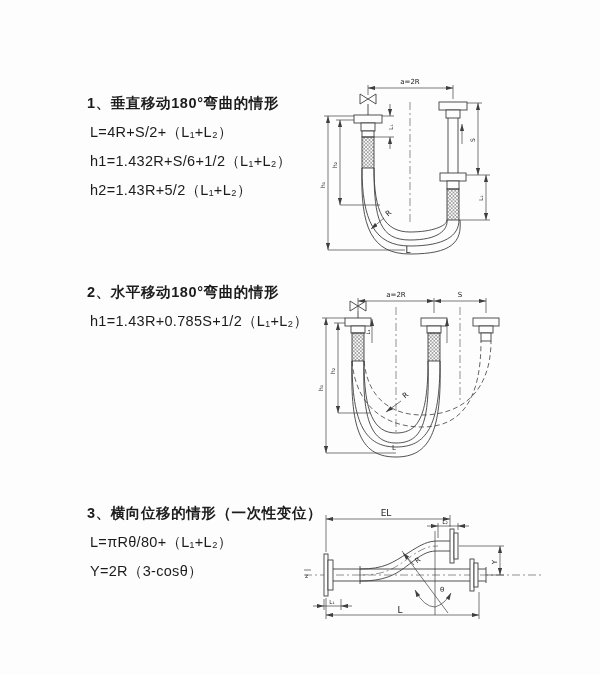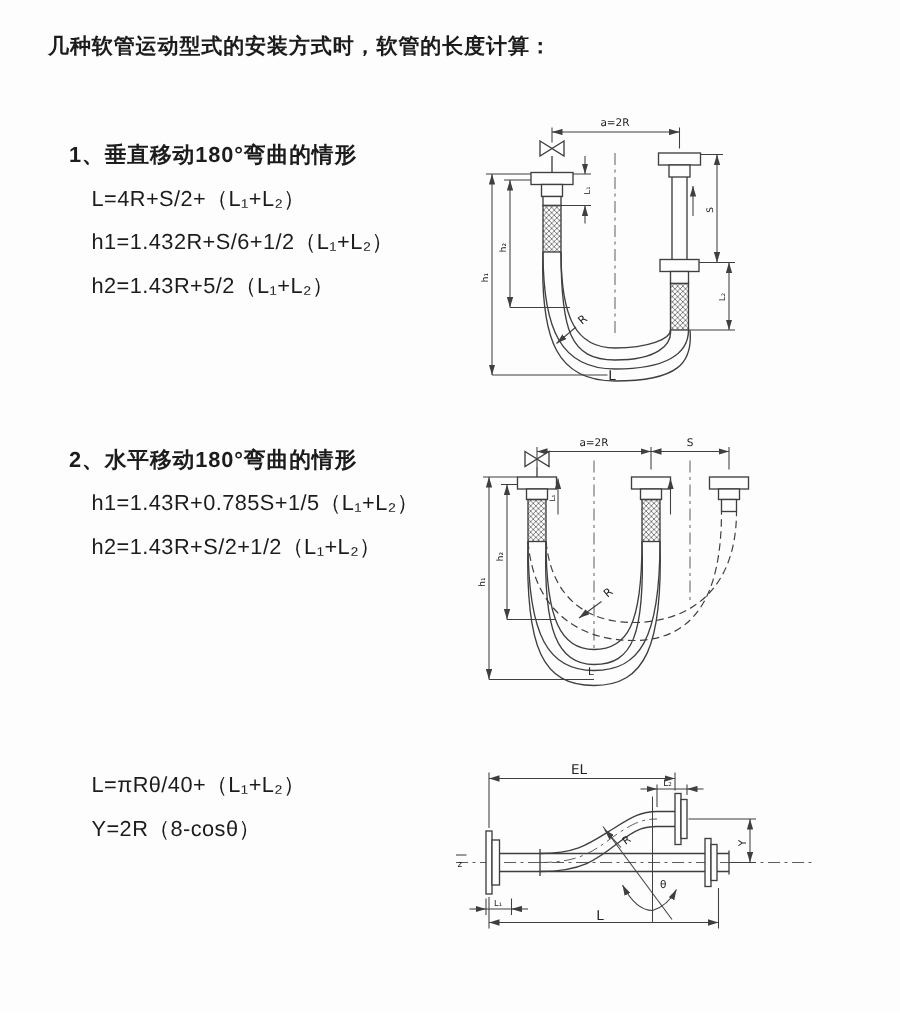--- a/index.html
+++ b/index.html
@@ -1,35 +1,34 @@
 <!DOCTYPE html>
 <html><head>
 <meta charset="utf-8">
 <style>
   html,body{margin:0;padding:0;background:#ffffff;}
   .page{position:relative;width:600px;height:675px;background:#fdfdfd;
         font-family:"Liberation Sans","DejaVu Sans",sans-serif;color:#1c1c1c;overflow:hidden;}
   .title{position:absolute;left:32px;top:22px;font-size:14px;font-weight:700;letter-spacing:.6px;}
   .section{position:absolute;left:46px;}
-  .heading{font-size:14.5px;font-weight:700;letter-spacing:.6px;}
-  .formula{font-size:14.5px;font-weight:500;margin:10px 0 0 15px;letter-spacing:.3px;}
+  .heading{font-size:14.5px;font-weight:700;letter-spacing:.6px;margin-left:41px;}
+  .formula{font-size:14.5px;font-weight:500;margin:10px 0 0 44px;letter-spacing:.3px;}
   svg{position:absolute;}
   svg text{font-family:"DejaVu Sans",sans-serif;fill:#222;}
   .ln{stroke:#3f3f3f;stroke-width:.9;fill:none;}
   .dm{stroke:#3f3f3f;stroke-width:.7;fill:none;}
   .cl{stroke:#4a4a4a;stroke-width:.6;fill:none;stroke-dasharray:8 3 2 3;}
   .ds{stroke:#3f3f3f;stroke-width:.8;fill:none;stroke-dasharray:5 3;}
   .fw{fill:#fdfdfd;}
 </style>
 </head>
 <body>
 
 <div class="page">
 
-  <div class="title">几种软管运动型式的安装方式时，软管的长度计算：</div>
 
   <div class="section" style="top:94px;">
     <div class="heading">1、垂直移动180°弯曲的情形</div>
     <div class="formula">L=4R+S/2+（L₁+L₂）</div>
     <div class="formula">h1=1.432R+S/6+1/2（L₁+L₂）</div>
     <div class="formula">h2=1.43R+5/2（L₁+L₂）</div>
   </div>
 
   <svg viewBox="0 0 290 190" style="left:310px;top:70px;width:290px;height:190px">
     <defs>
@@ -109,24 +108,23 @@
       <path d="M176,105 V150" marker-start="url(#ah1)" marker-end="url(#ah1)"></path>
     </g>
     <text x="173" y="128" font-size="5.5" text-anchor="middle" transform="rotate(-90 173 128)">L₂</text>
 
     <path class="dm" d="M74,148 L61,159" marker-end="url(#ah1)"></path>
     <text x="80" y="145" font-size="7.5" text-anchor="middle" transform="rotate(-40 80 145)">R</text>
 
     <text x="98" y="183" font-size="9" text-anchor="middle">L</text>
   </svg>
 
-  <div class="section" style="top:297px;">
+  <div class="section" style="top:283px;">
     <div class="heading">2、水平移动180°弯曲的情形</div>
-    <div class="formula">h1=1.43R+0.785S+1/5（L₁+L₂）</div>
-    <div class="formula">h2=1.43R+S/2+1/2（L₁+L₂）</div>
+    <div class="formula">h1=1.43R+0.785S+1/2（L₁+L₂）</div>
   </div>
 
   <svg viewBox="0 0 290 178" style="left:310px;top:283px;width:290px;height:178px">
     <defs>
       <marker id="ah2" viewBox="0 0 10 6" refX="10" refY="3" markerWidth="7" markerHeight="4.2" markerUnits="userSpaceOnUse" orient="auto-start-reverse">
         <path d="M0,0 L10,3 L0,6 Z" fill="#3f3f3f"></path>
       </marker>
       <pattern id="hz2" width="3.5" height="3.5" patternUnits="userSpaceOnUse">
         <path d="M0,0 L3.5,3.5 M3.5,0 L0,3.5" stroke="#6a6a6a" stroke-width="0.55" fill="none"></path>
       </pattern>
@@ -190,22 +188,23 @@
     </g>
     <text x="25" y="88" font-size="6" text-anchor="middle" transform="rotate(-90 25 88)">h₂</text>
 
     <path class="dm" d="M91,118 L76,129" marker-end="url(#ah2)"></path>
     <text x="97" y="114" font-size="7.5" text-anchor="middle" transform="rotate(-40 97 114)">R</text>
 
     <text x="84" y="167" font-size="7" text-anchor="middle">L</text>
   </svg>
 
   <div class="section" style="top:504px;">
-    <div class="formula">L=πRθ/40+（L₁+L₂）</div>
-    <div class="formula">Y=2R（8-cosθ）</div>
+    <div class="heading">3、横向位移的情形（一次性变位）</div>
+    <div class="formula">L=πRθ/80+（L₁+L₂）</div>
+    <div class="formula">Y=2R（3-cosθ）</div>
   </div>
 
   <svg viewBox="0 0 302 137" style="left:298px;top:503px;width:302px;height:137px">
     <defs>
       <marker id="ah3" viewBox="0 0 10 6" refX="10" refY="3" markerWidth="7" markerHeight="4.2" markerUnits="userSpaceOnUse" orient="auto-start-reverse">
         <path d="M0,0 L10,3 L0,6 Z" fill="#3f3f3f"></path>
       </marker>
     </defs>
 
     <path class="cl" d="M6,72 H245"></path>

